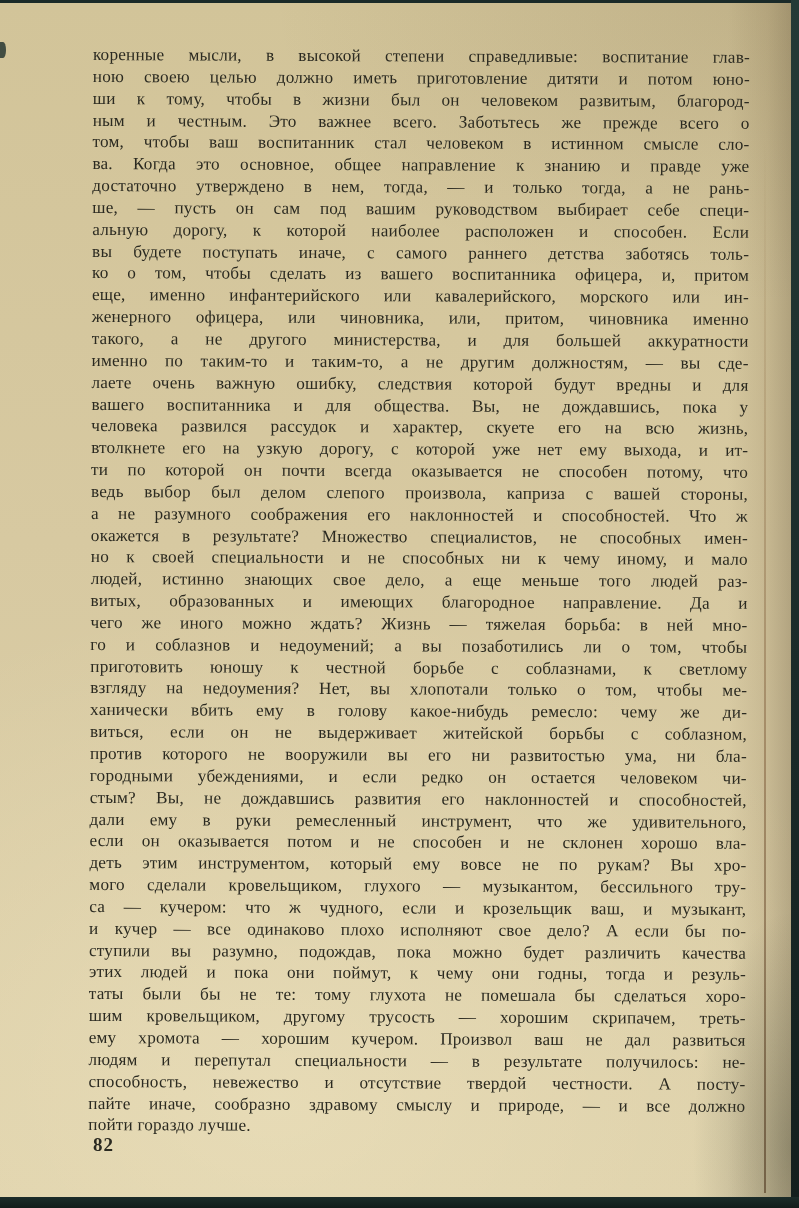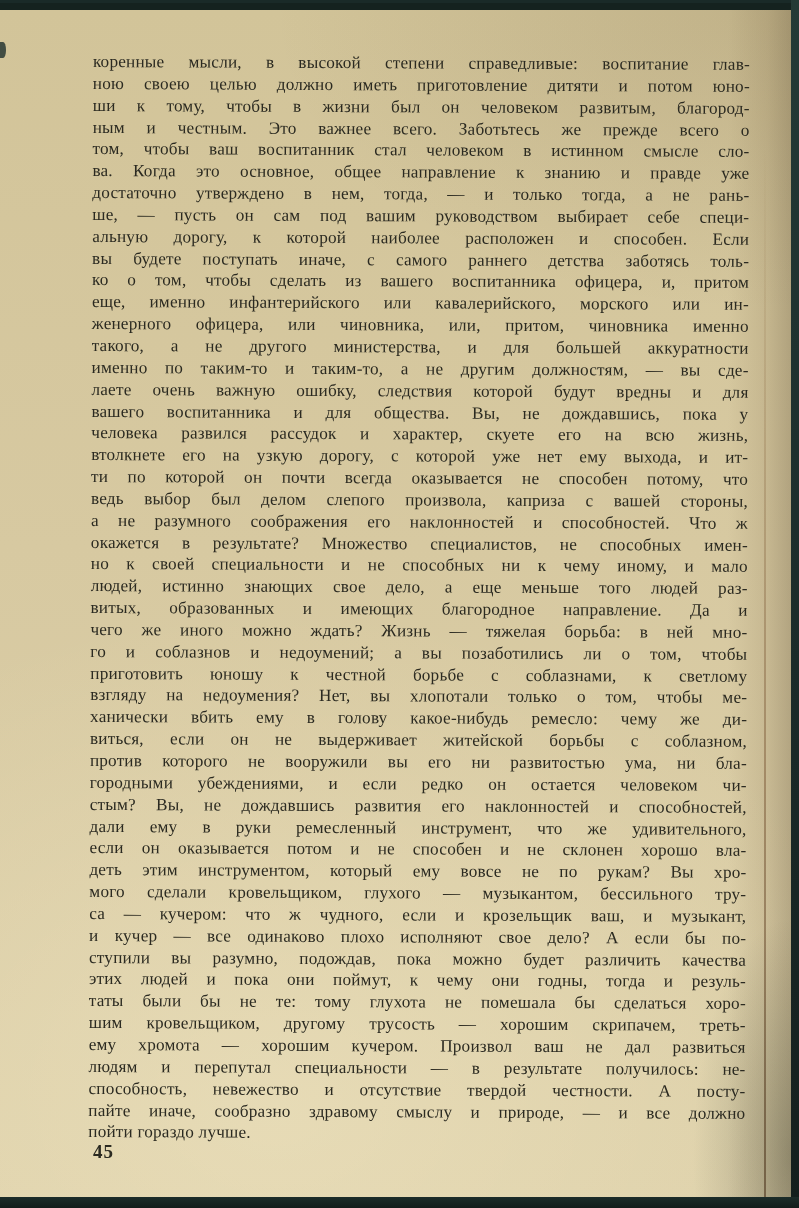--- a/index.html
+++ b/index.html
@@ -12,21 +12,21 @@
   }
   .scan {
     position: relative;
     width: 799px;
     height: 1208px;
     background: #15221f;
   }
   .paper {
     position: absolute;
     left: 0;
-    top: 10px;
+    top: 3px;
     width: 791px;
     height: 1194px;
     background:
       radial-gradient(ellipse 140px 340px at 100% 96%, rgba(50,55,42,0.30), transparent 70%),
       linear-gradient(90deg, transparent 0 92%, rgba(95,75,45,0.14) 97%, rgba(70,55,32,0.26) 100%),
       radial-gradient(ellipse 900px 700px at 35% 92%, rgba(255,246,214,0.30), transparent 72%),
       radial-gradient(ellipse 800px 500px at 95% 0%, rgba(80,60,30,0.13), transparent 60%),
       linear-gradient(180deg, #d2c499 0%, #d7c9a1 45%, #ddd0a9 100%);
   }
   .text-block {
@@ -149,19 +149,19 @@
         <div class="line">ступили вы разумно, подождав, пока можно будет различить качества</div>
         <div class="line">этих людей и пока они поймут, к чему они годны, тогда и резуль-</div>
         <div class="line">таты были бы не те: тому глухота не помешала бы сделаться хоро-</div>
         <div class="line">шим кровельщиком, другому трусость — хорошим скрипачем, треть-</div>
         <div class="line">ему хромота — хорошим кучером. Произвол ваш не дал развиться</div>
         <div class="line">людям и перепутал специальности — в результате получилось: не-</div>
         <div class="line">способность, невежество и отсутствие твердой честности. А посту-</div>
         <div class="line">пайте иначе, сообразно здравому смыслу и природе, — и все должно</div>
         <div class="line last">пойти гораздо лучше.</div>
       </div>
-    <div class="page-number">45</div>
+    <div class="page-number">82</div>
   </div>
   <div class="edge-top"></div>
   <div class="edge-right"></div>
   <div class="edge-bottom"></div>
   <div class="edge-nick"></div>
 </div>
 
 </body></html>

